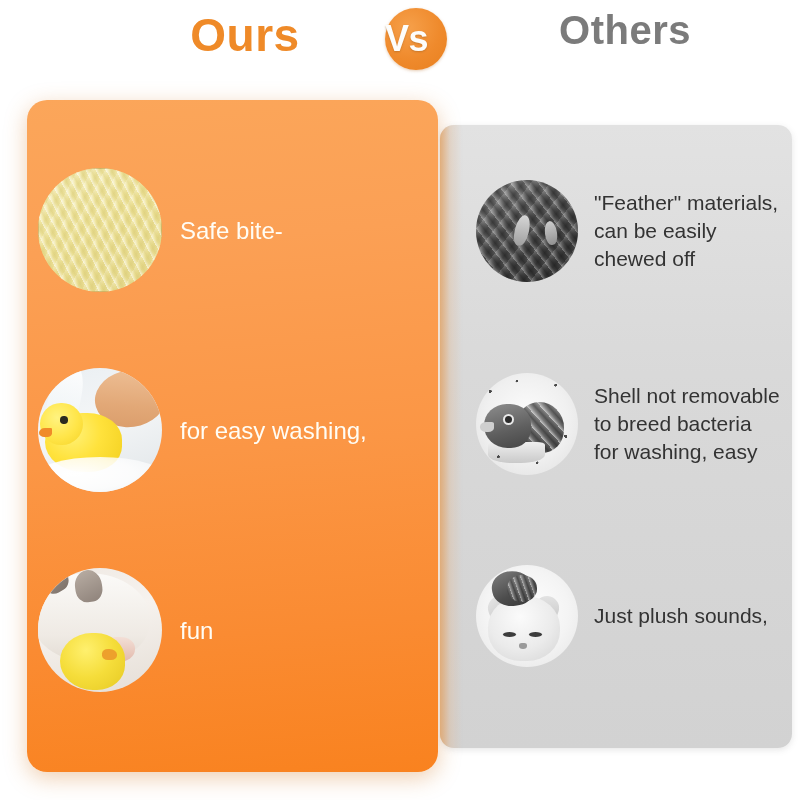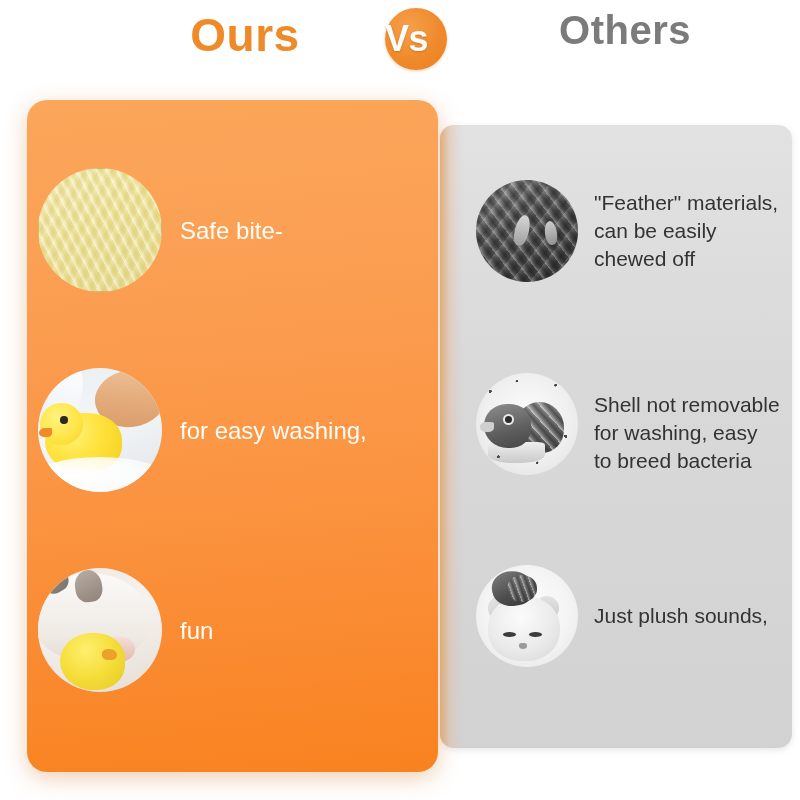--- a/index.html
+++ b/index.html
@@ -110,21 +110,21 @@
     display: flex;
     align-items: center;
   }
   .row-ours { left: 38px; width: 350px; }
   .row-ours.r1 { top: 168px; }
   .row-ours.r2 { top: 368px; }
   .row-ours.r3 { top: 568px; }
 
   .row-others { left: 36px; width: 310px; }
   .row-others.r1 { top: 55px; }
-  .row-others.r2 { top: 248px; align-items: flex-end; }
+  .row-others.r2 { top: 248px; }
   .row-others.r3 { top: 440px; }
 
   .thumb {
     flex: 0 0 auto;
     width: 124px;
     height: 124px;
     border-radius: 50%;
     overflow: hidden;
     position: relative;
   }
@@ -403,22 +403,22 @@
         <div class="shell"></div>
         <div class="base"></div>
         <div class="bird-body"></div>
         <div class="bird-beak"></div>
         <div class="bird-eye"></div>
         <div class="speck"></div>
       </div>
     </div>
     <div class="txt-others">
       <div>Shell not removable</div>
+      <div>to breed bacteria</div>
       <div>for washing, easy</div>
-      <div>to breed bacteria</div>
     </div>
   </div>
 
   <div class="row row-others r3">
     <div class="thumb thumb-sm">
       <div class="art art-cat">
         <div class="ear-l"></div>
         <div class="ear-r"></div>
         <div class="head"></div>
         <div class="eye-l"></div>

